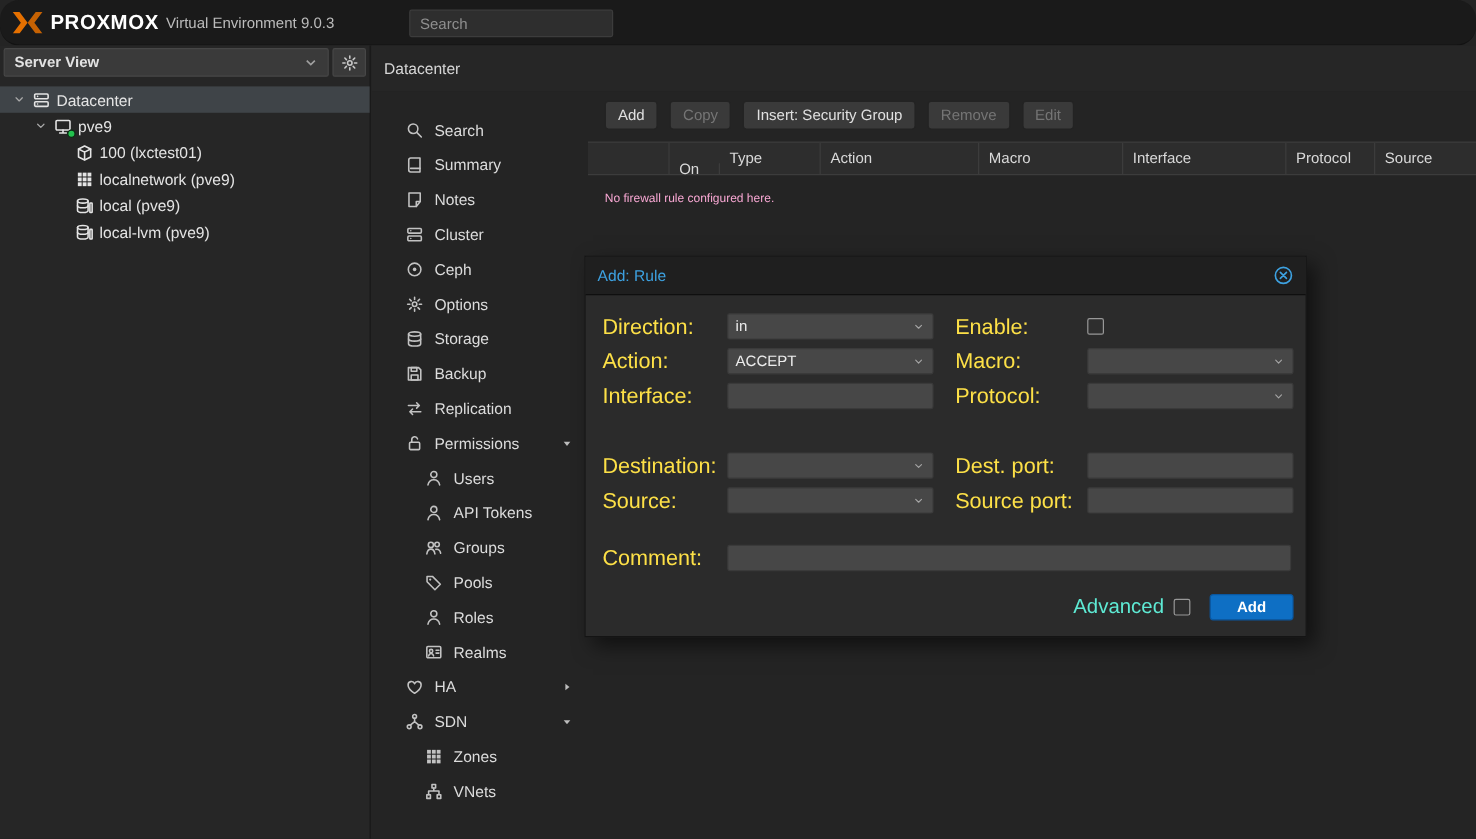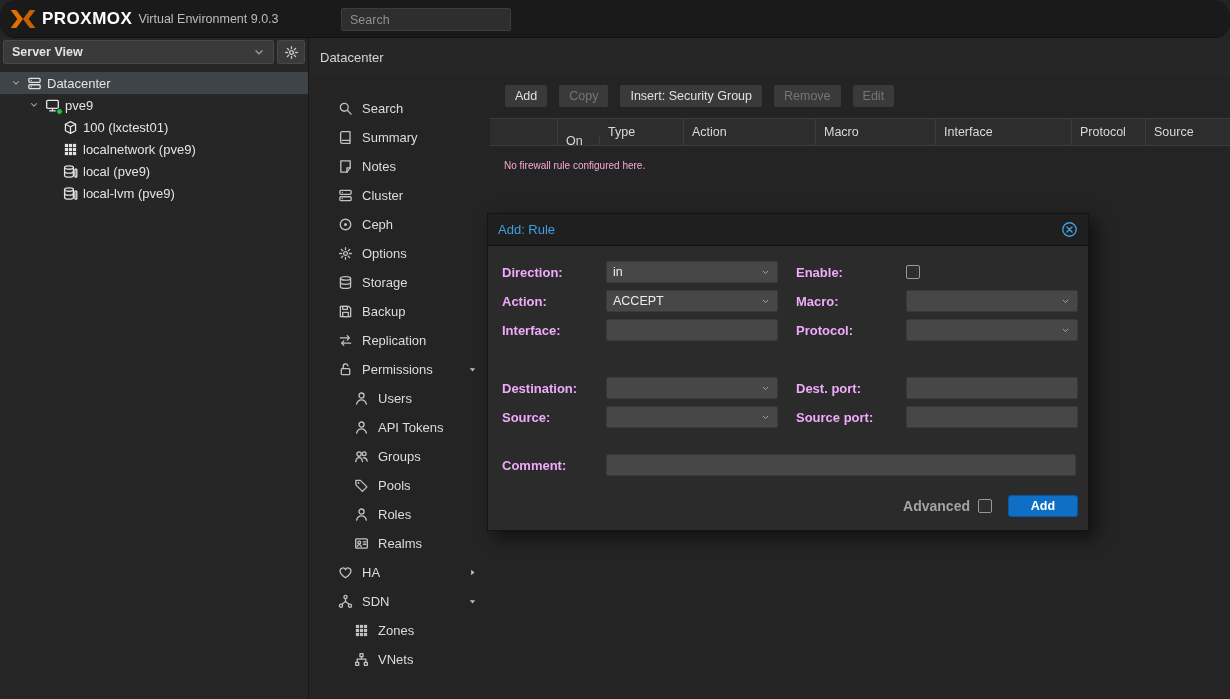--- a/index.html
+++ b/index.html
@@ -61,31 +61,31 @@
   .dlg-close{width:17px;height:17px;color:#3da1e0;cursor:pointer;display:inline-flex;}
   .dlg-close svg{width:100%;height:100%;}
   .dlg-body{padding:15px 12px 4px 14px;}
   .dlg-row{display:flex;margin-bottom:7px;height:22px;}
   .dlg-spacer{height:29px;}
   .comment-row{margin-top:26px;}
   .fld{display:flex;align-items:center;}
   .fld.left{width:280px;flex:none;}
   .fld.left.wide{width:100%;}
   .fld.right{margin-left:14px;}
-  .fld-label{font-weight:bold;color:#f0abfc;font-size:13px;}
+  .fld-label{font-weight:normal;color:#fde047;font-size:18px;}
   .fld.left .fld-label{width:104px;flex:none;}
   .fld.right .fld-label{width:110px;flex:none;}
   .select,.text-input{width:172px;height:22px;background:#474747;border:1px solid #3a3a3a;border-radius:2px;color:#ececec;font-family:"Liberation Sans",sans-serif;font-size:12.5px;}
   .select{display:flex;align-items:center;justify-content:space-between;padding:0 6px;cursor:default;}
   .sel-chev{width:11px;height:11px;color:#a5a5a5;}
   .text-input{padding:0 6px;outline:none;}
   .fld.left.wide .text-input{width:470px;}
   .checkbox{width:14px;height:14px;background:#2e2e2e;border:1px solid #989898;border-radius:2px;display:inline-block;flex:none;cursor:pointer;}
   .dlg-footer{display:flex;align-items:center;justify-content:flex-end;gap:8px;padding:8px 10px 13px;}
-  .adv-label{font-weight:bold;color:#a3a3a3;font-size:14px;}
+  .adv-label{font-weight:normal;color:#5eead4;font-size:17px;}
   .btn-primary{width:70px;height:22px;background:#0e6fc4;border:1px solid #0a57a0;border-radius:3px;color:#fff;font-family:"Liberation Sans",sans-serif;font-size:12.5px;font-weight:bold;cursor:pointer;margin-left:8px;}
 </style>
 </head>
 <body>
 
 <div class="header">
   <div class="logo">
     <svg class="logo-mark" viewBox="0 0 22 16">
       <path d="M0 0h5l6 8-6 8H0l6-8z" fill="#e57000"></path>
       <path d="M22 0h-5l-6 8 6 8h5l-6-8z" fill="#e57000" opacity=".85"></path>

